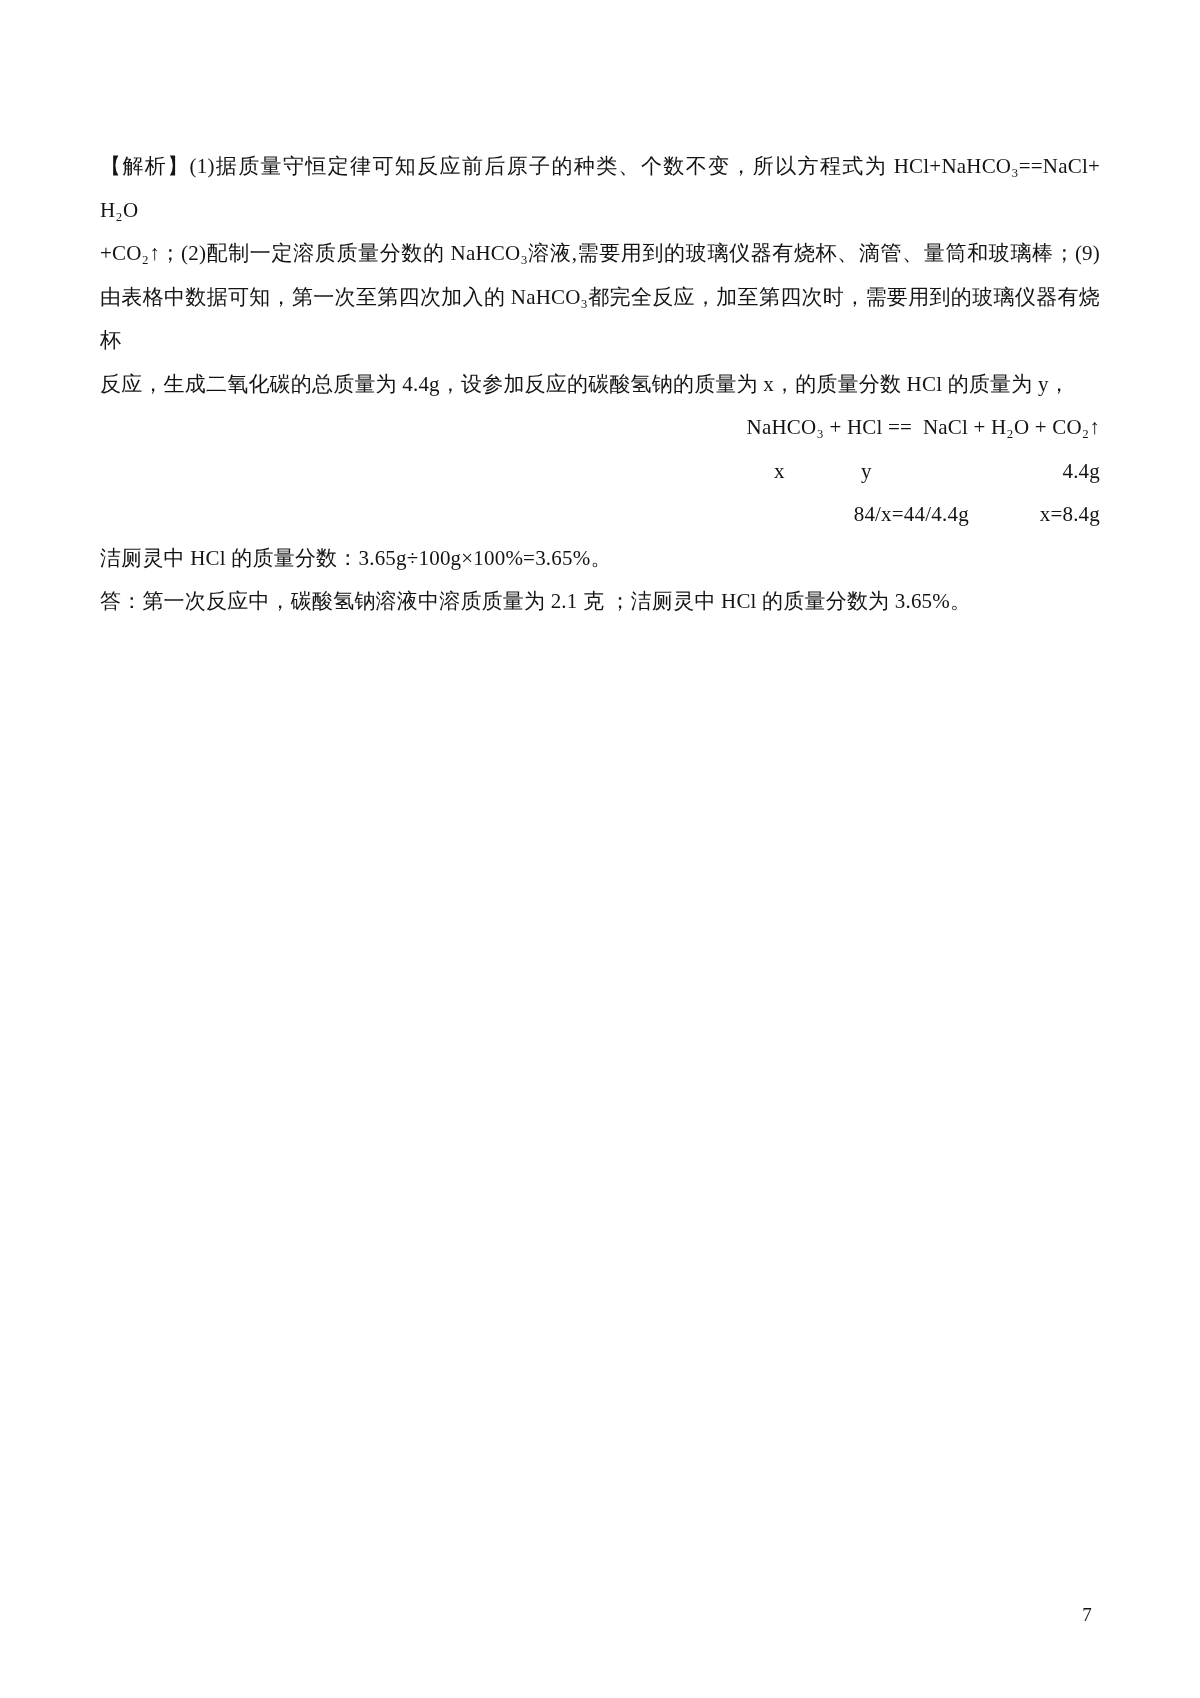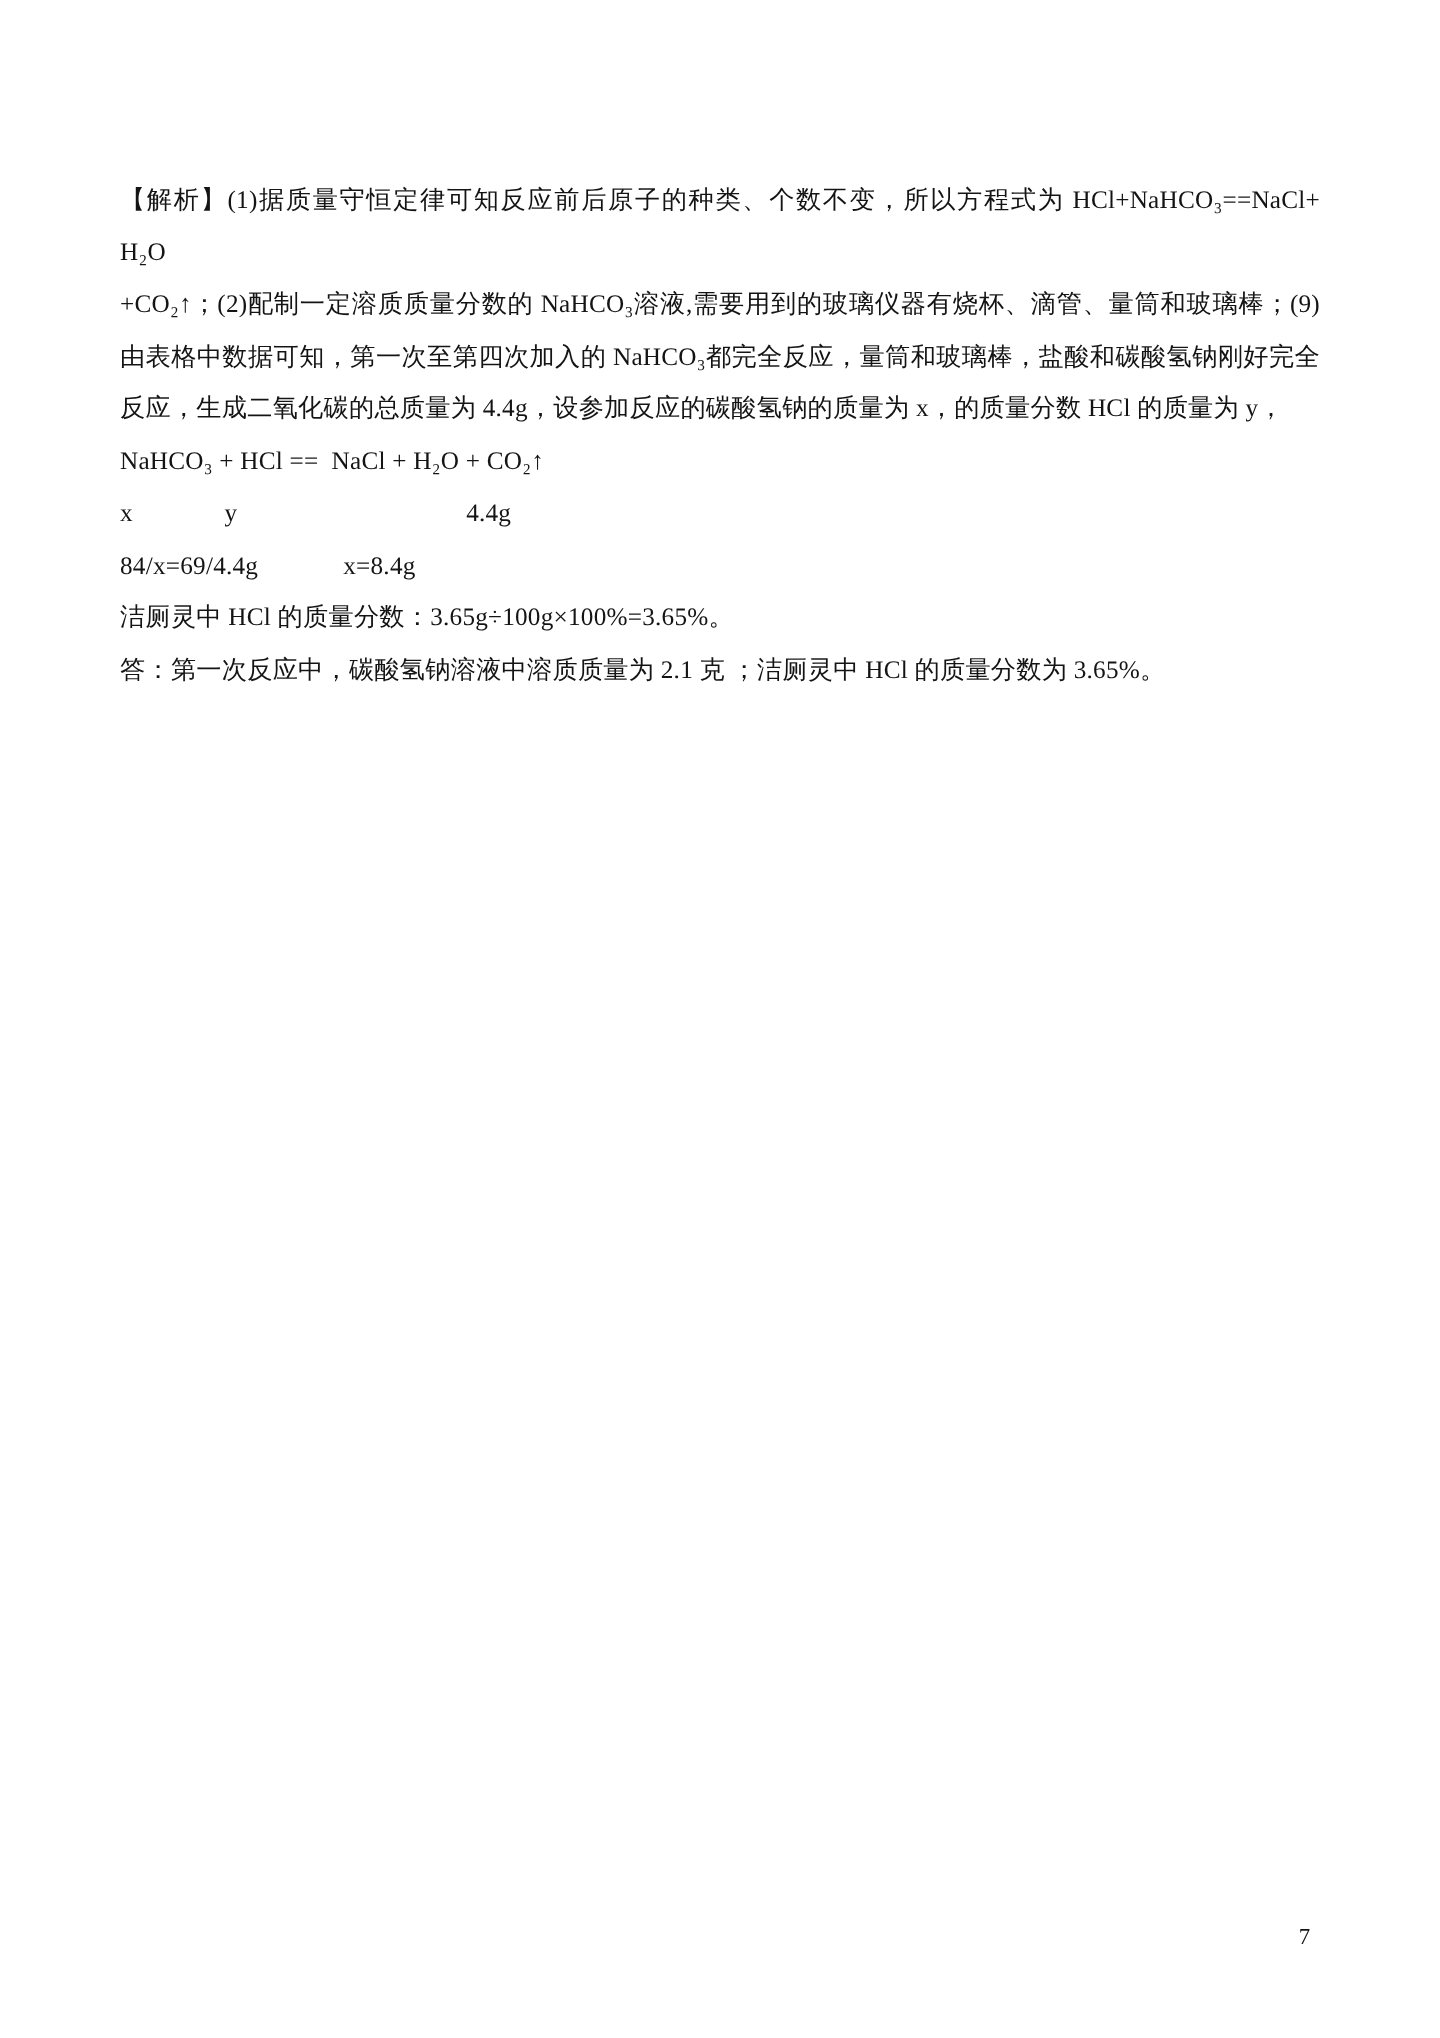--- a/index.html
+++ b/index.html
@@ -28,41 +28,42 @@
     min-height: 43.5px;
     white-space: normal;
     letter-spacing: 0.2px;
   }
   .line.justify {
     text-align: justify;
     text-align-last: justify;
   }
   .line.pre {
     white-space: pre-wrap;
+    text-align: right;
   }
   .page-number {
     position: absolute;
     left: 1072px;
     top: 1602px;
     width: 30px;
     font-size: 19px;
     line-height: 26px;
     text-align: center;
     color: #141414;
   }
 </style>
 </head>
 <body>
 
 <div class="page">
   <div class="content">
     <div class="line justify">【解析】(1)据质量守恒定律可知反应前后原子的种类、个数不变，所以方程式为 HCl+NaHCO₃==NaCl+ H₂O</div>
     <div class="line justify">+CO₂↑；(2)配制一定溶质质量分数的 NaHCO₃溶液,需要用到的玻璃仪器有烧杯、滴管、量筒和玻璃棒；(9)</div>
-    <div class="line justify">由表格中数据可知，第一次至第四次加入的 NaHCO₃都完全反应，量筒和玻璃棒，盐酸和碳酸氢钠刚好完全</div>
+    <div class="line justify">由表格中数据可知，第一次至第四次加入的 NaHCO₃都完全反应，加至第四次时，需要用到的玻璃仪器有烧杯</div>
     <div class="line">反应，生成二氧化碳的总质量为 4.4g，设参加反应的碳酸氢钠的质量为 x，的质量分数 HCl 的质量为 y，</div>
     <div class="line pre">NaHCO₃ + HCl ==  NaCl + H₂O + CO₂↑</div>
     <div class="line pre">x              y                                   4.4g</div>
-    <div class="line pre">84/x=69/4.4g             x=8.4g</div>
+    <div class="line pre">84/x=44/4.4g             x=8.4g</div>
     <div class="line">洁厕灵中 HCl 的质量分数：3.65g÷100g×100%=3.65%。</div>
     <div class="line">答：第一次反应中，碳酸氢钠溶液中溶质质量为 2.1 克 ；洁厕灵中 HCl 的质量分数为 3.65%。</div>
   </div>
   <div class="page-number">7</div>
 </div>
 
 </body></html>

